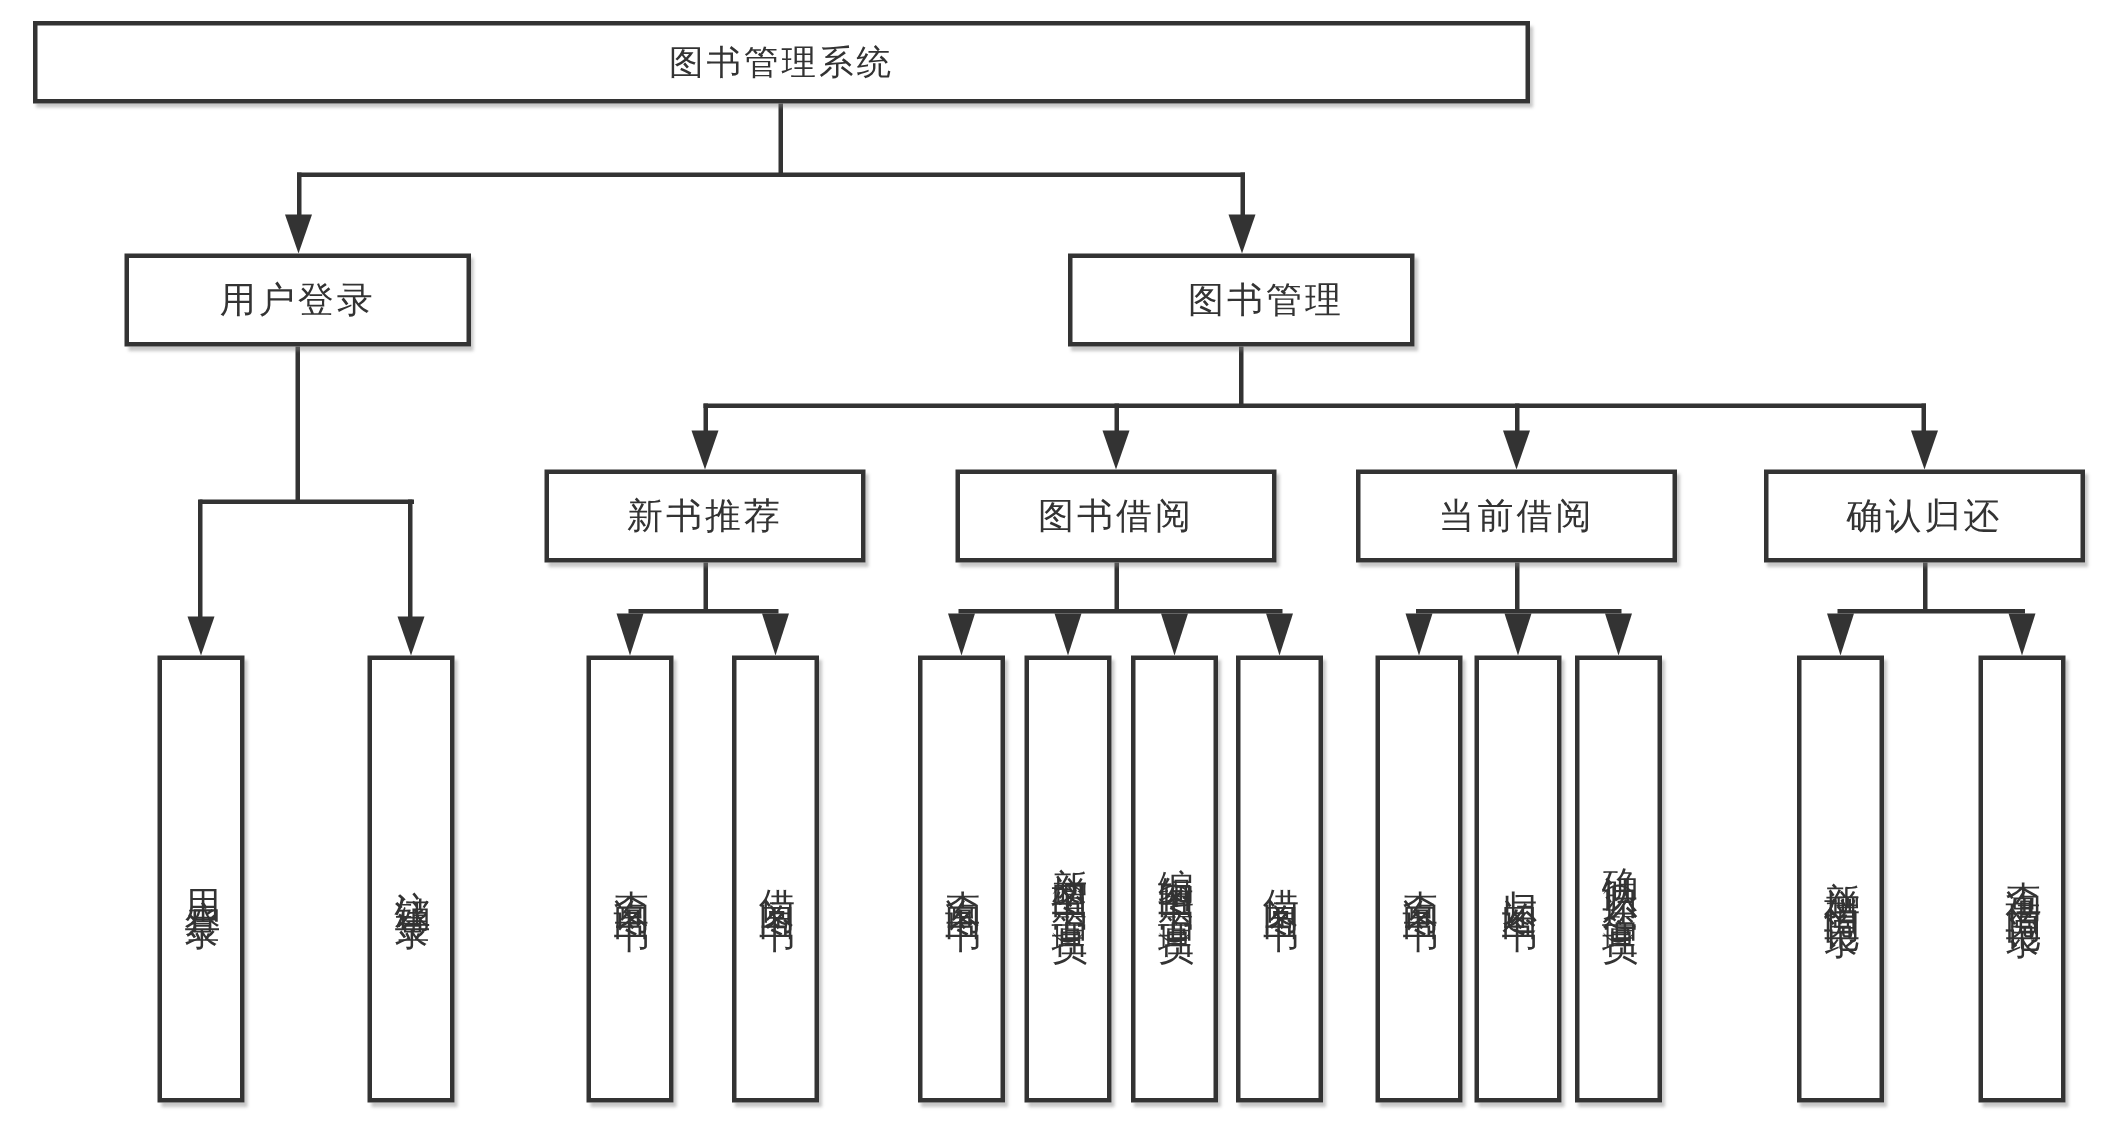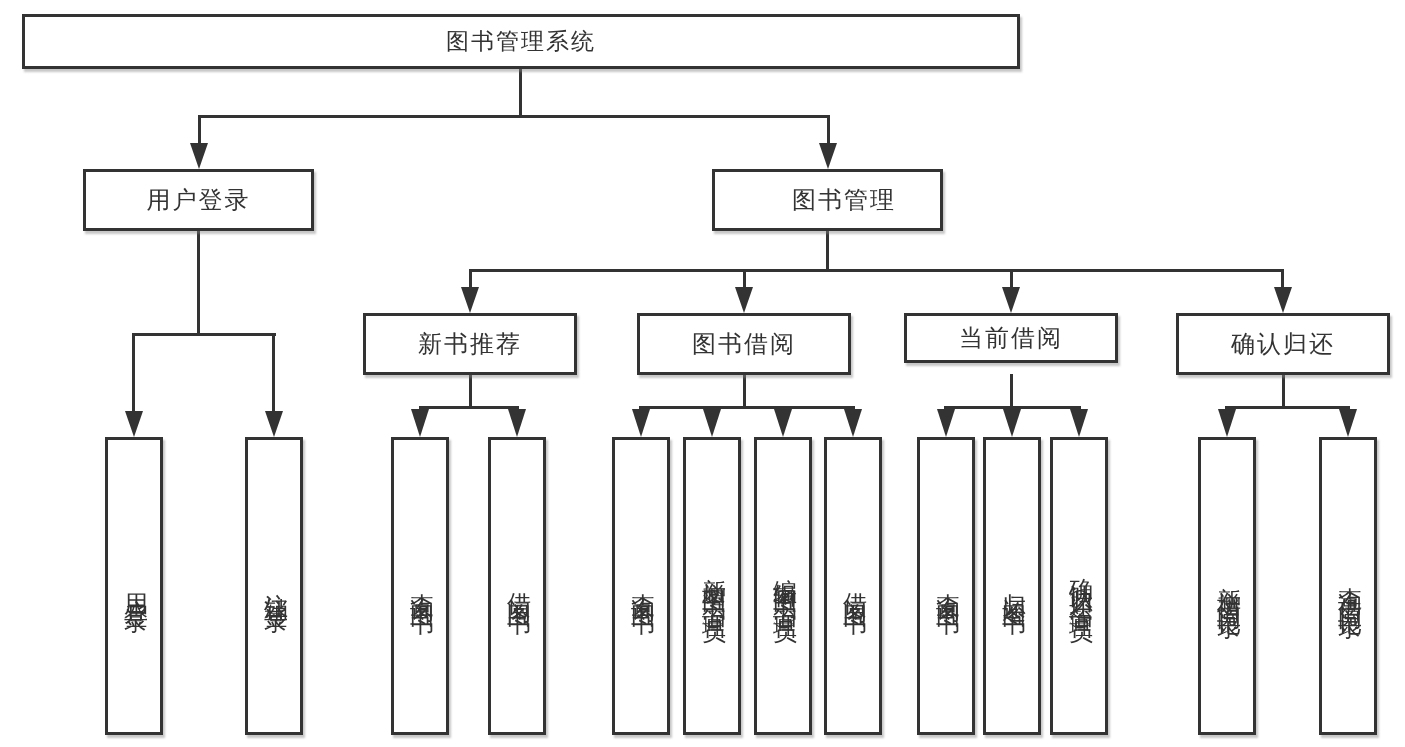--- a/index.html
+++ b/index.html
@@ -1,18 +1,18 @@
 <!DOCTYPE html>
 <html><head>
 <meta charset="utf-8">
 <style>
   html,body{margin:0;padding:0;background:#ffffff;}
   .canvas{
     position:relative;width:1405px;height:747px;background:#ffffff;overflow:hidden;
-    font-family:Liberation Mono, monospace;color:#333333;
+    font-family:Liberation Sans, sans-serif;color:#333333;
   }
   
   .box{
     position:absolute;border:3px solid #333333;background:#ffffff;
     display:flex;align-items:center;justify-content:center;
     font-size:24px;letter-spacing:2px;color:#333333;
     box-shadow:2px 3px 2px rgba(130,130,130,.45);
     box-sizing:border-box;
   }
   .root{font-size:23px;}
@@ -106,21 +106,21 @@
   <div class="box" style="left:712px;top:169px;width:231px;height:62px;padding-left:33px;">
     <span>图书管理</span>
   </div>
 
   <div class="box" style="left:363px;top:313px;width:214px;height:62px;">
     <span>新书推荐</span>
   </div>
   <div class="box" style="left:637px;top:313px;width:214px;height:62px;">
     <span>图书借阅</span>
   </div>
-  <div class="box" style="left:904px;top:313px;width:214px;height:50px;">
+  <div class="box" style="left:904px;top:313px;width:214px;height:62px;">
     <span>当前借阅</span>
   </div>
   <div class="box" style="left:1176px;top:313px;width:214px;height:62px;">
     <span>确认归还</span>
   </div>
 
   <div class="vbox" style="left:105px;top:437px;width:58px;height:298px;">
     <span>用户登录</span>
   </div>
   <div class="vbox" style="left:245px;top:437px;width:58px;height:298px;">

